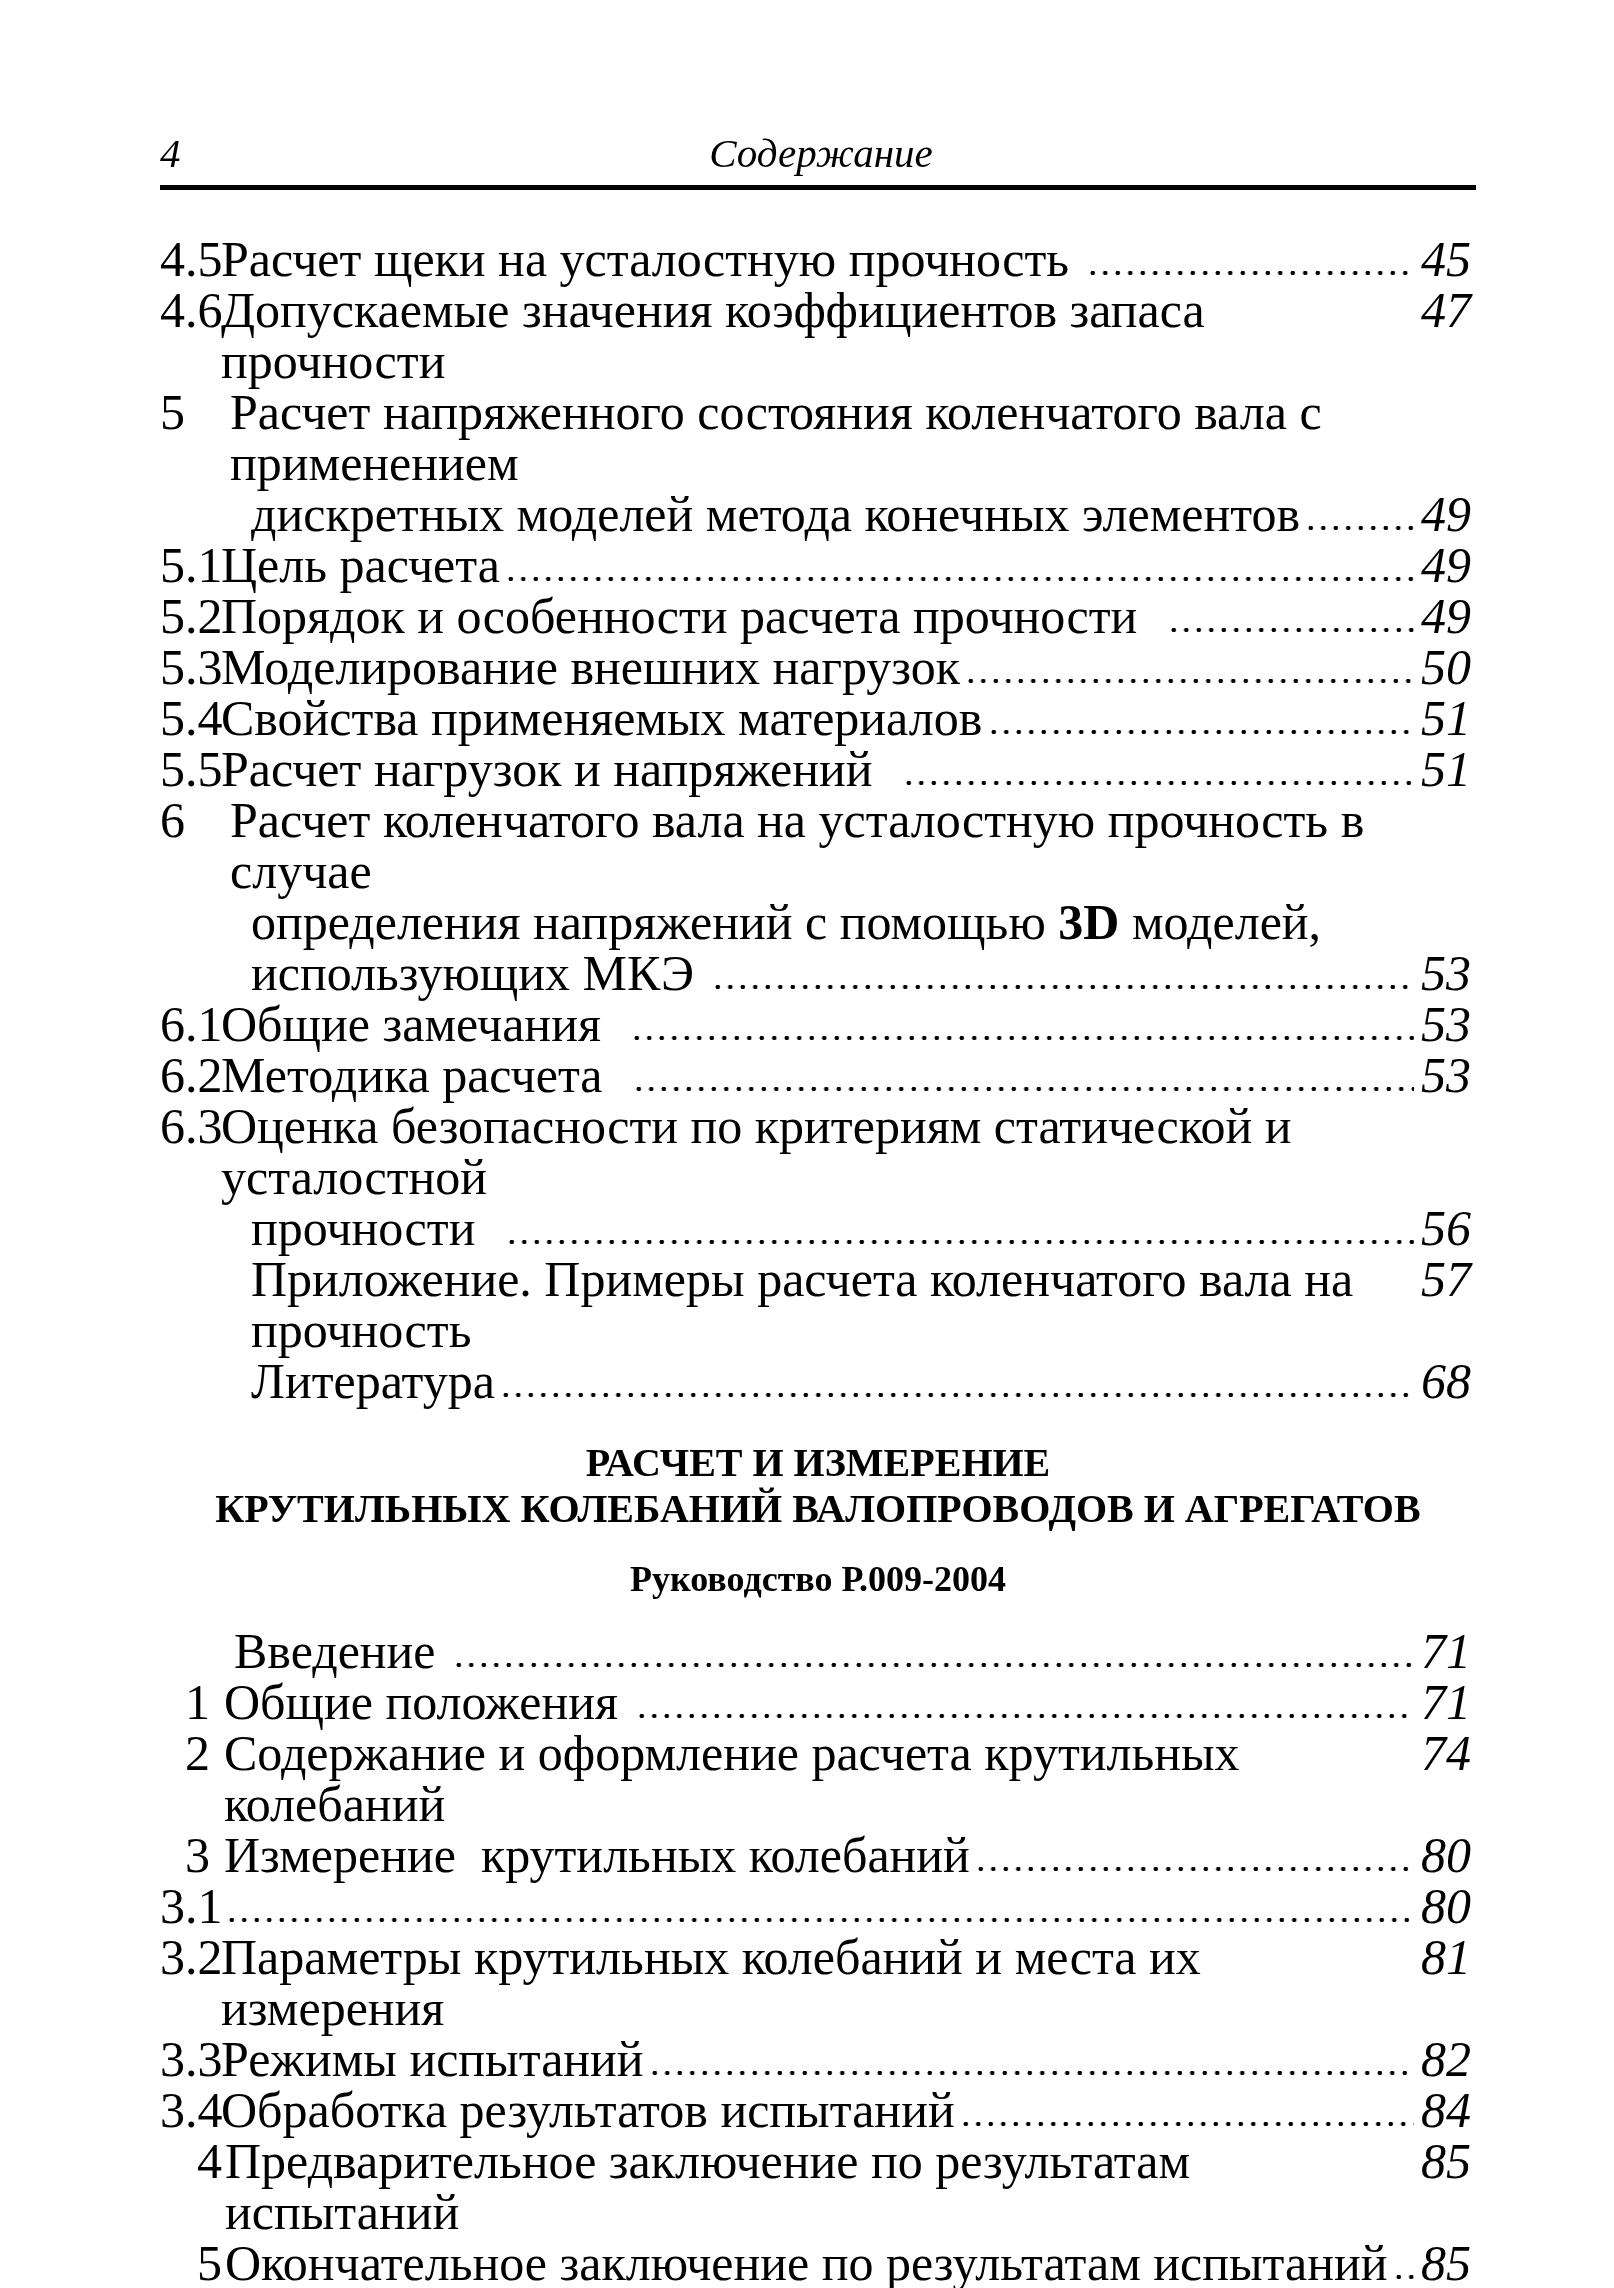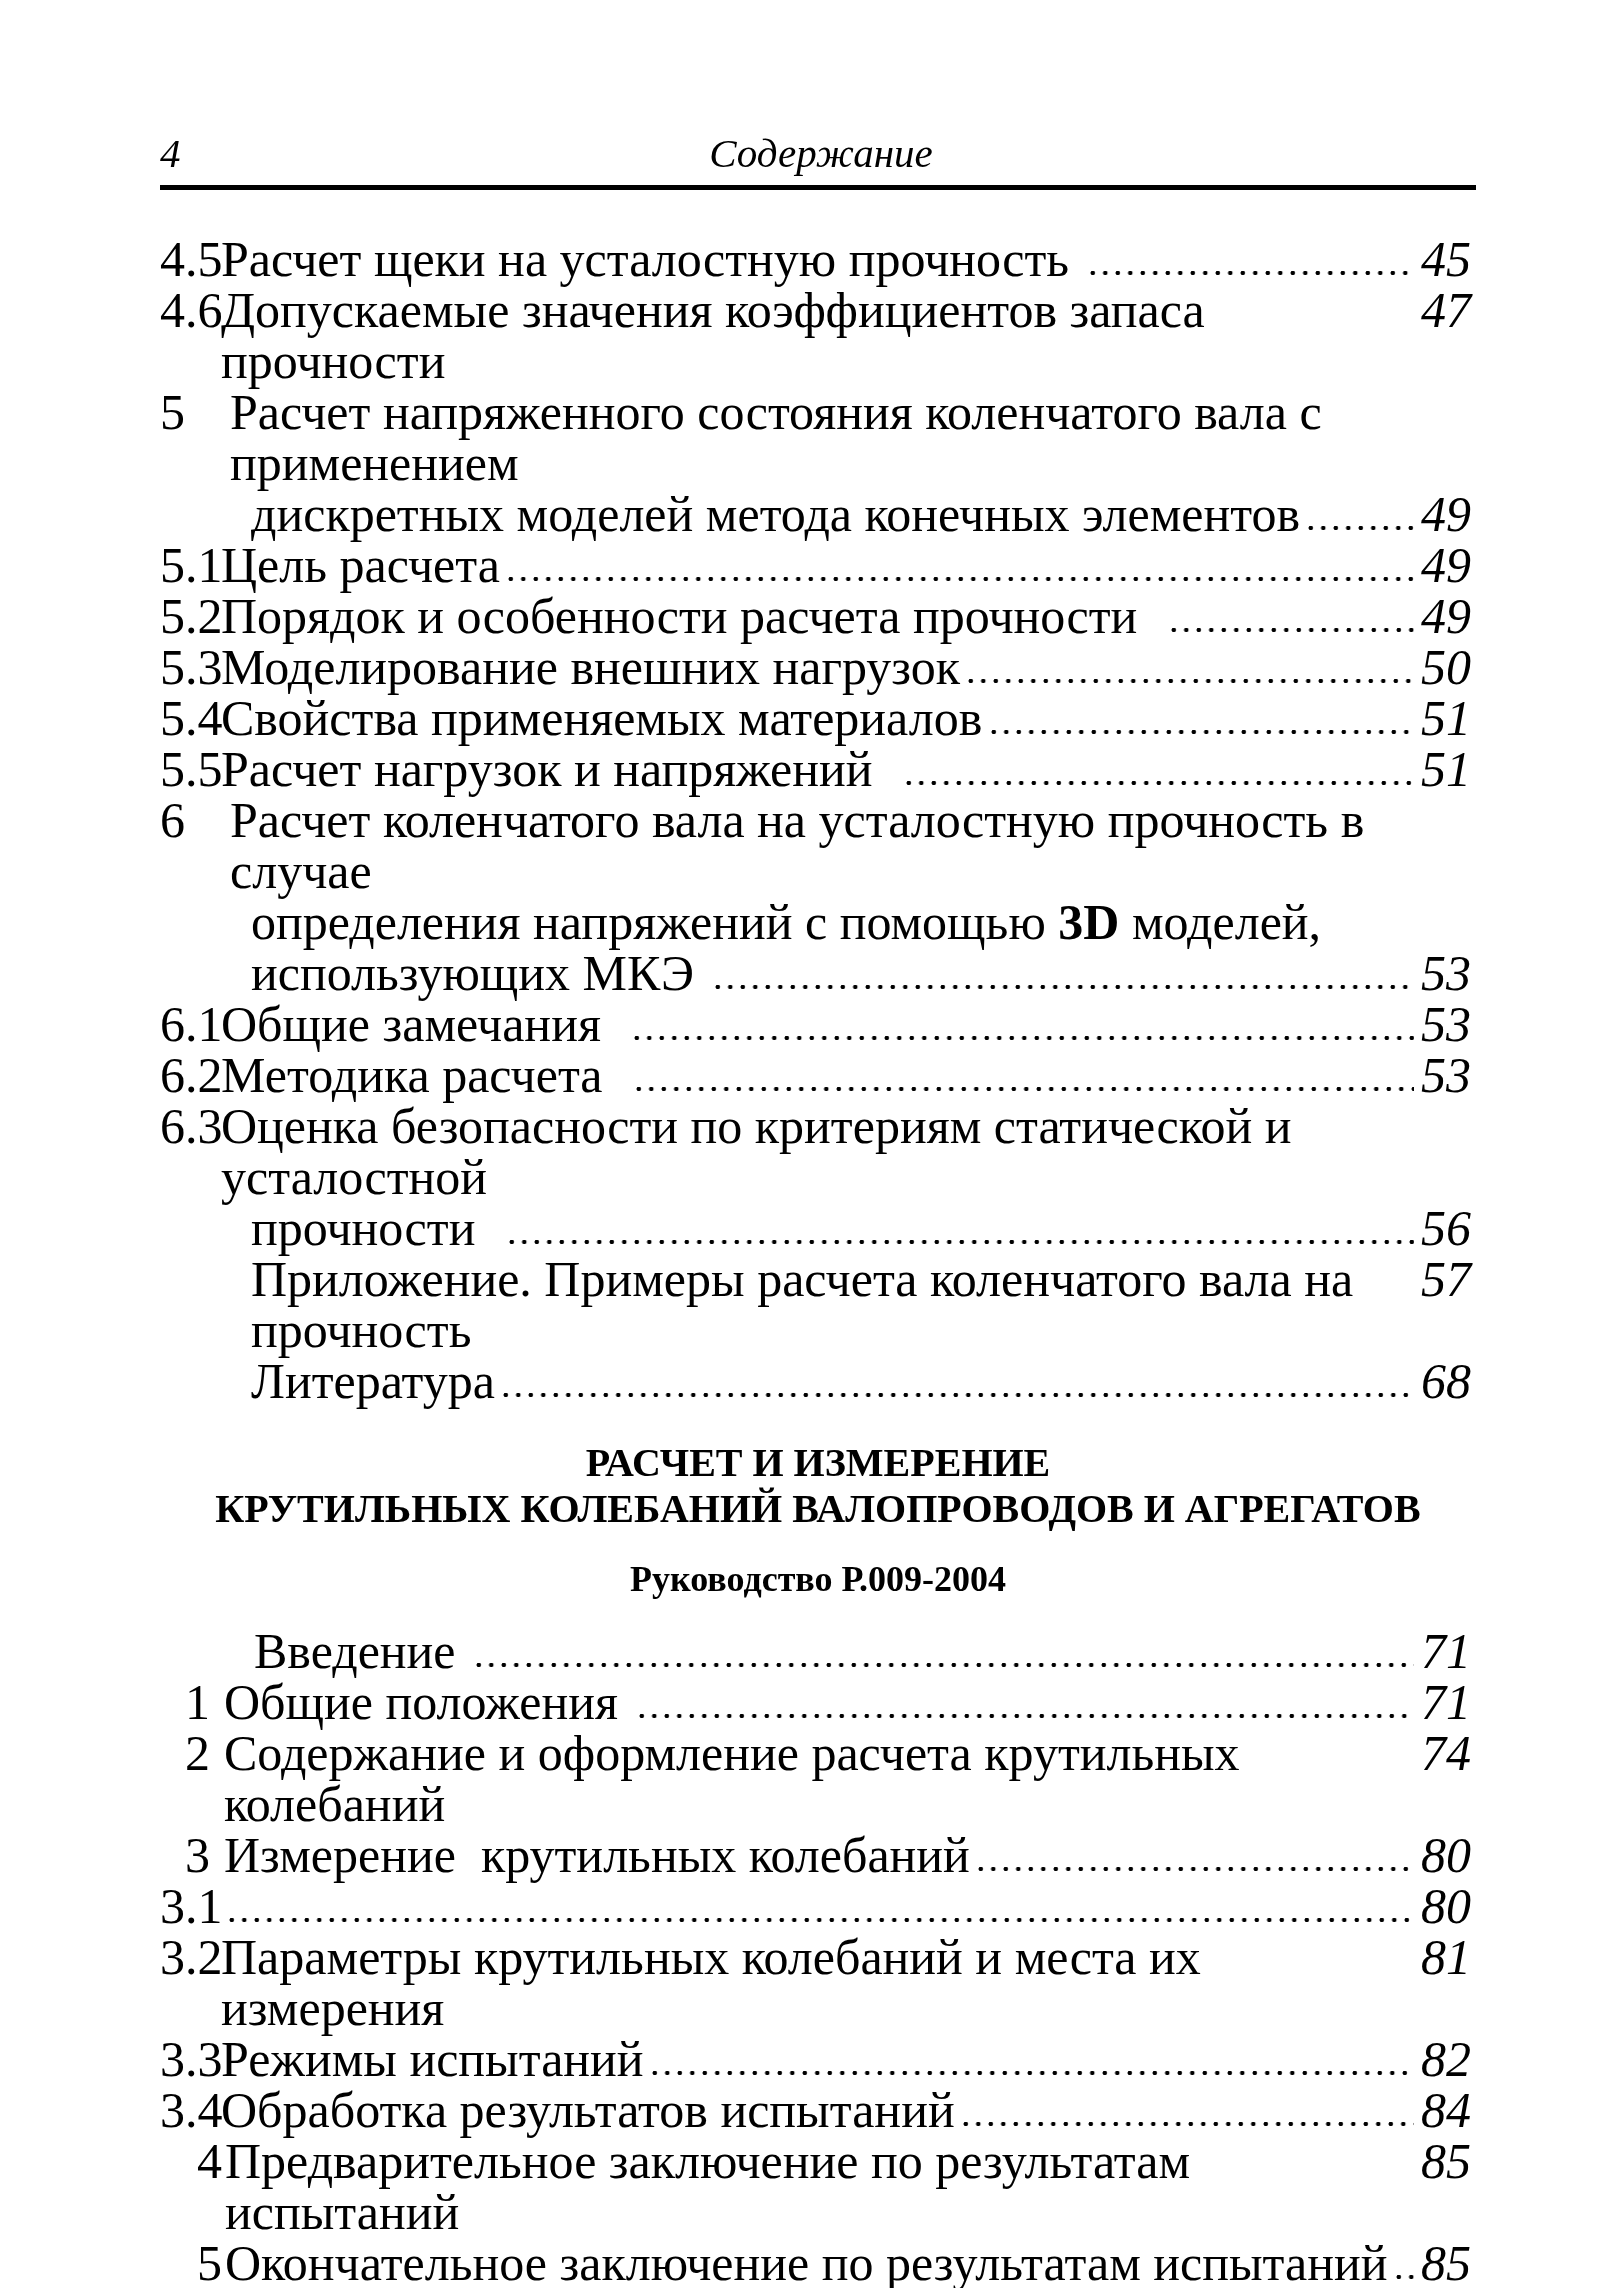--- a/index.html
+++ b/index.html
@@ -34,21 +34,21 @@
     align-items: baseline;
     font-size: 50px;
     line-height: 51px;
   }
   .num { flex: none; }
   .w64 { width: 61px; }
   .w74 { width: 70px; }
   .w40 { width: 39px; }
   .w28 { width: 28px; }
   .ind64 { margin-left: 91px; }
-  .ind67 { margin-left: 94px; }
+  .ind67 { margin-left: 74px; }
   .ind27 { margin-left: 25px; }
   .ind40 { margin-left: 37px; }
   .txt { white-space: pre-wrap; }
   .it { font-weight: bold; white-space: pre-wrap; }
   .leader {
     flex: 1 1 auto;
     height: 6.5px;
     margin: 0 7.4px 0 8.3px;
     background-image: radial-gradient(circle at 2.8px 3.2px, #000 2px, rgba(0,0,0,0) 2.6px);
     background-size: 12.5px 6.5px;

